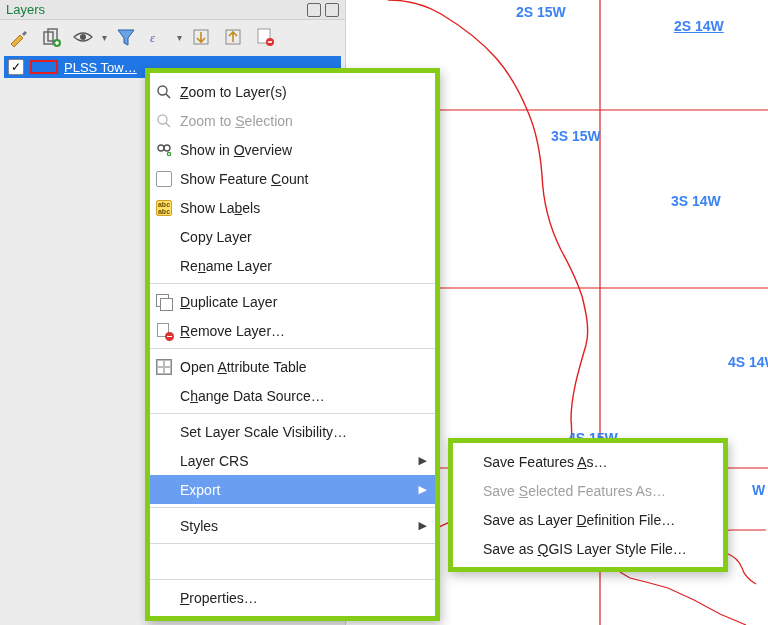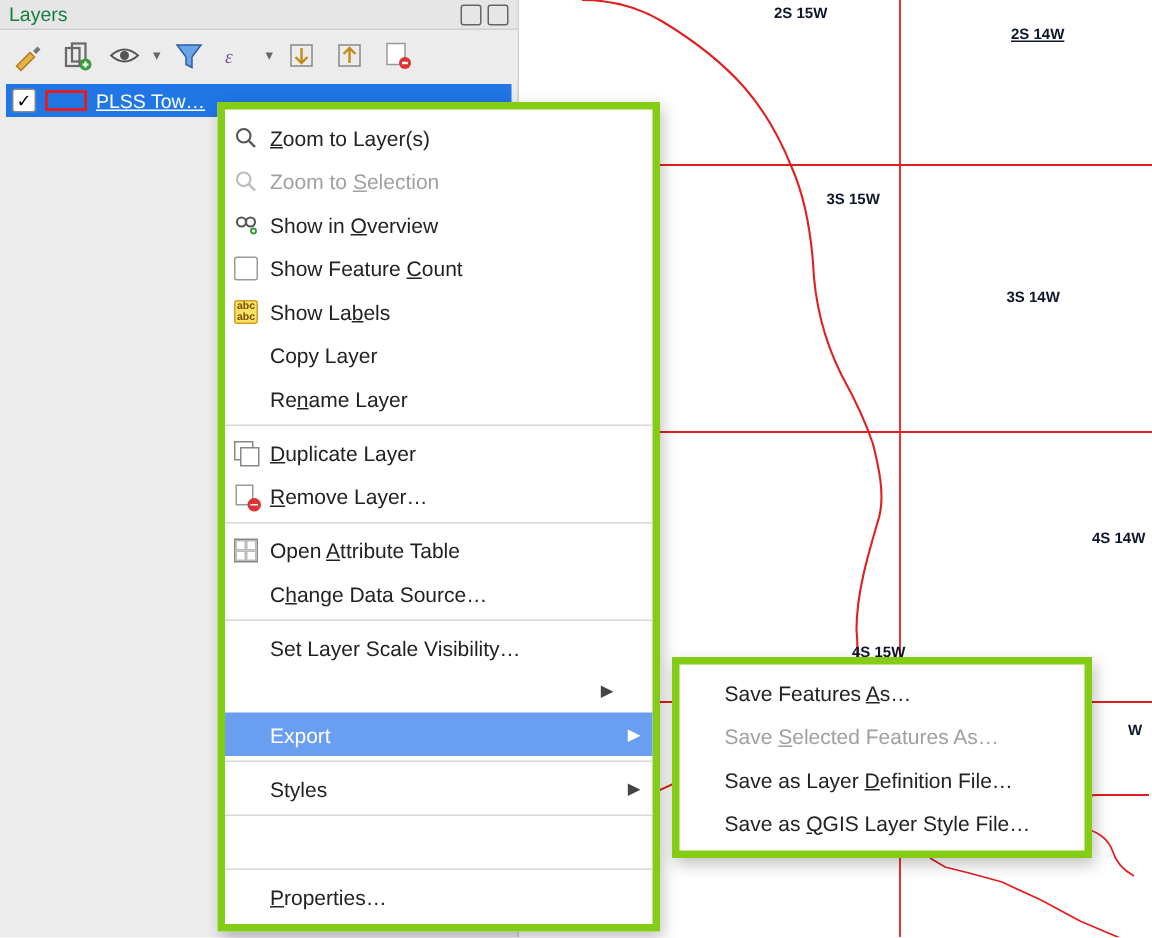--- a/index.html
+++ b/index.html
@@ -84,23 +84,23 @@
   }
   .map-canvas {
     flex: 1;
     position: relative;
     background: #fff;
     overflow: hidden;
   }
   .map-svg { position: absolute; inset: 0; }
   .map-label {
     position: absolute;
-    font-size: 10px;
+    font-size: 14px;
     font-weight: 600;
-    color: #0f172a;
+    color: #3b82f6;
     white-space: nowrap;
   }
   
   .ctx-menu {
     position: absolute;
     background: #fff;
     border: 5px solid #84cc16;
     box-shadow: 2px 4px 10px rgba(0,0,0,0.25);
     padding: 4px 0;
     font-size: 14px;
@@ -348,20 +348,21 @@
     <span class="arrow-cell"></span>
   </div>
   <div class="ctx-sep"></div>
   <div class="ctx-item">
     <span class="icon-cell"></span>
     <span>Set Layer Scale Visibility…</span>
     <span class="arrow-cell"></span>
   </div>
   <div class="ctx-item">
     <span class="icon-cell"></span>
+    <span>Layer CRS</span>
     <span class="arrow-cell">▶</span>
   </div>
   <div class="ctx-item highlight">
     <span class="icon-cell"></span>
     <span>Export</span>
     <span class="arrow-cell">▶</span>
   </div>
   <div class="ctx-sep"></div>
   <div class="ctx-item">
     <span class="icon-cell"></span>

